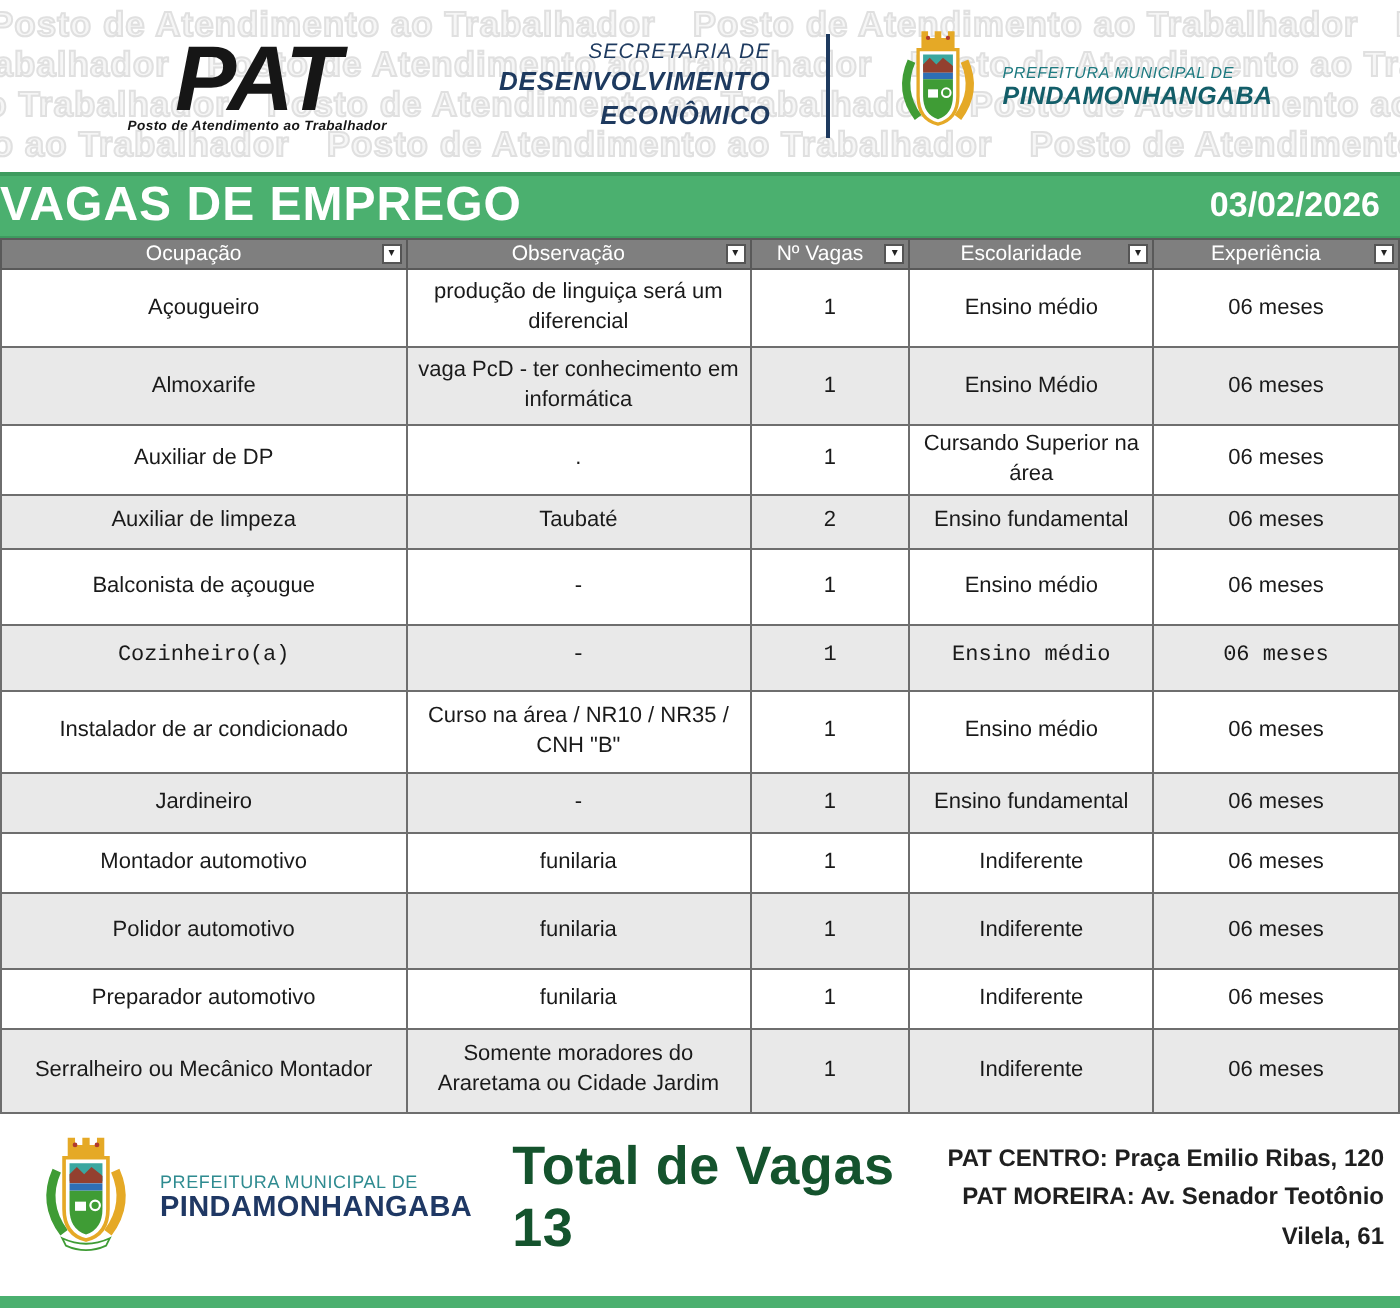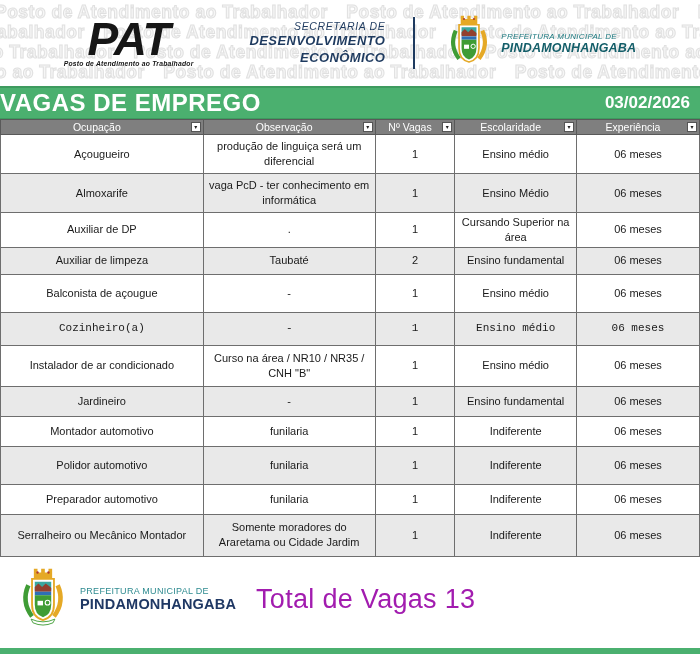--- a/index.html
+++ b/index.html
@@ -43,21 +43,21 @@
   .filter-btn { position:absolute; right:2px; top:50%; transform:translateY(-50%);
                 width:10px; height:10px; background:#fff; border:1px solid #555;
                 display:flex; align-items:center; justify-content:center;
                 font-size:6px; color:#222; line-height:1; cursor:pointer; }
 
   
   .footer { flex:1; display:flex; align-items:center; position:relative; padding:0 8px 6px 14px; }
   .footer-left { display:flex; align-items:center; gap:8px; }
   .footer-pref .l1 { font-size:9px; color:#2e8b90; letter-spacing:.3px; }
   .footer-pref .l2 { font-size:14.5px; font-weight:bold; color:#1f3864; letter-spacing:.2px; }
-  .total-label { font-size:27px; font-weight:normal; color:#a21caf; margin-left:20px; letter-spacing:.3px; }
+  .total-label { font-size:27px; font-weight:bold; color:#14532d; margin-left:20px; letter-spacing:.3px; }
   .addresses { margin-left:auto; text-align:right; font-size:12px; font-weight:bold; color:#1f1f1f; line-height:1.65; }
   .bottom-bar { height:6px; background:#4bb06f; }
 </style>
 </head>
 <body>
 
 <div class="page">
 
   <div class="top-header">
     <div class="watermark">
@@ -236,16 +236,20 @@
         <rect x="24" y="37" width="6" height="5" fill="#ffffff"></rect>
         <circle cx="35" cy="39" r="2.6" fill="none" stroke="#ffffff" stroke-width="1.2"></circle>
         <path d="M17,57 q13,6 26,0 l-2,4 q-11,5 -22,0 z" fill="#ffffff" stroke="#3f9c35" stroke-width="1"></path>
       </svg>
       <div class="footer-pref">
         <div class="l1">PREFEITURA MUNICIPAL DE</div>
         <div class="l2">PINDAMONHANGABA</div>
       </div>
     </div>
     <div class="total-label">Total de Vagas 13</div>
+    <div class="addresses">
+      <div>PAT CENTRO: Praça Emilio Ribas, 120</div>
+      <div>PAT MOREIRA: Av. Senador Teotônio Vilela, 61</div>
+    </div>
   </div>
 
   <div class="bottom-bar"></div>
 </div>
 
 </body></html>

